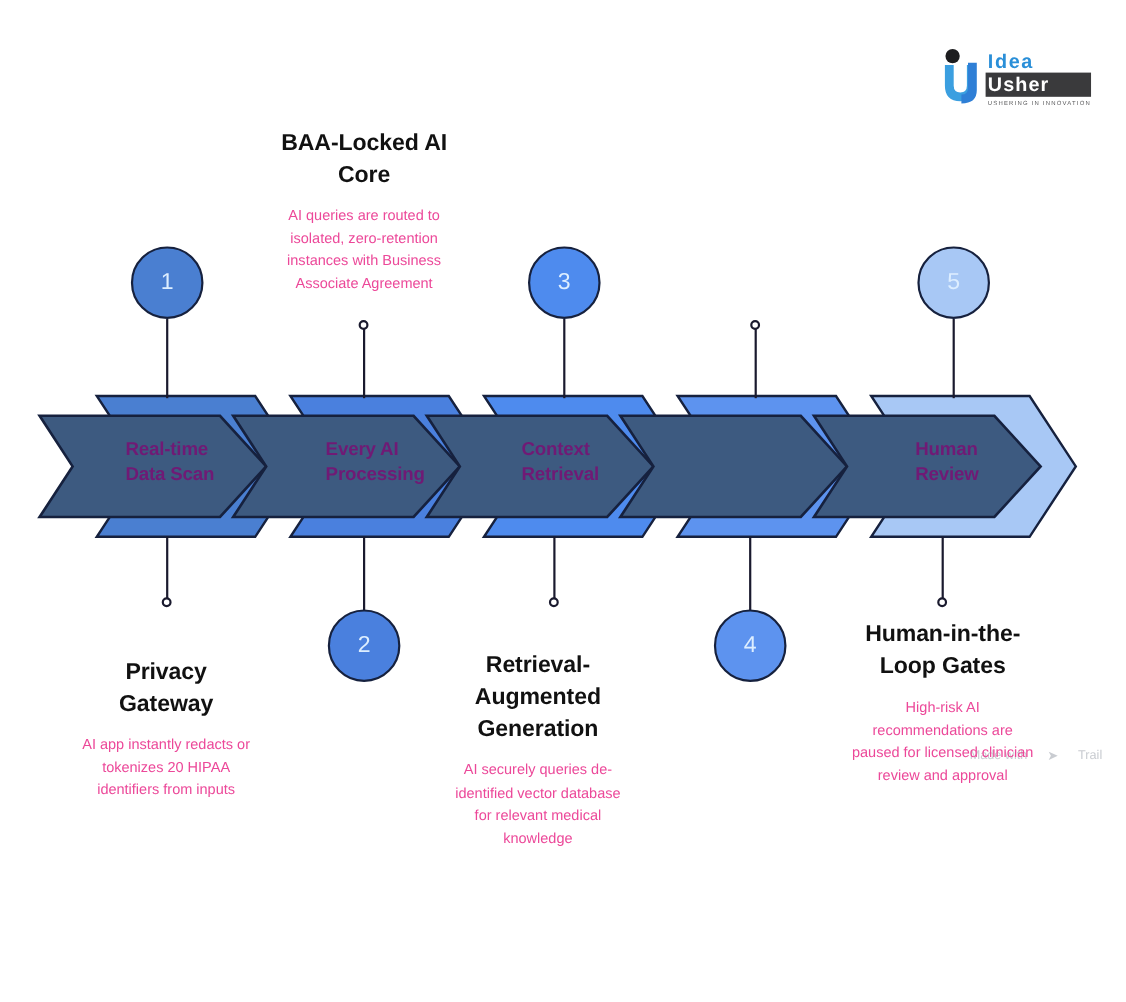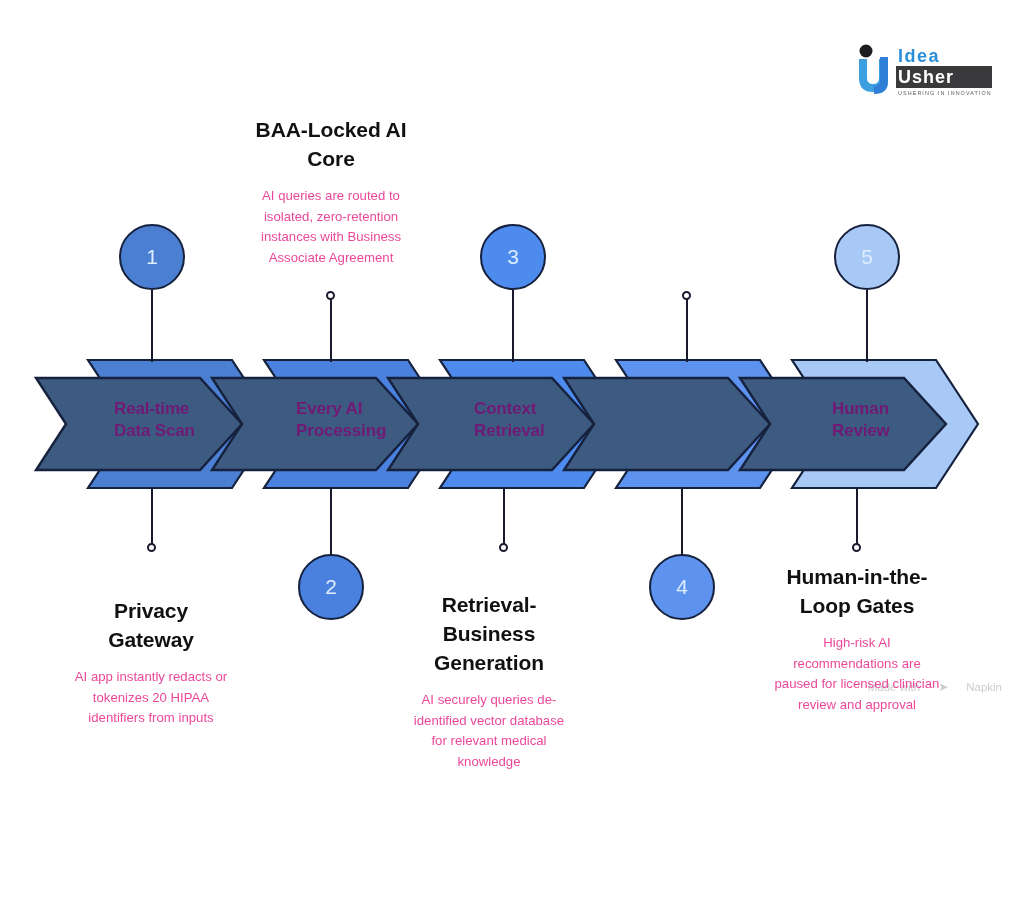--- a/index.html
+++ b/index.html
@@ -172,33 +172,33 @@
     <div class="ttitle">
       <div>Privacy</div>
       <div>Gateway</div>
     </div>
     <div class="tdesc">AI app instantly redacts or tokenizes 20 HIPAA identifiers from inputs</div>
   </div>
 
   <div class="tblock" style="left:409px;top:563px;width:160px;margin-top:28px;">
     <div class="ttitle">
       <div>Retrieval-</div>
-      <div>Business</div>
+      <div>Augmented</div>
       <div>Generation</div>
     </div>
     <div class="tdesc">AI securely queries de-identified vector database for relevant medical knowledge</div>
   </div>
 
   <div class="tblock" style="left:774px;top:563px;width:166px;">
     <div class="ttitle">
       <div>Human-in-the-</div>
       <div>Loop Gates</div>
     </div>
     <div class="tdesc">High-risk AI recommendations are paused for licensed clinician review and approval</div>
   </div>
 
   <div class="footer">
     <span>Made with</span>
     <span class="nk-mark">➤</span>
-    <span>Napkin</span>
+    <span>Trail</span>
   </div>
 
 </div>
 
 </body></html>

